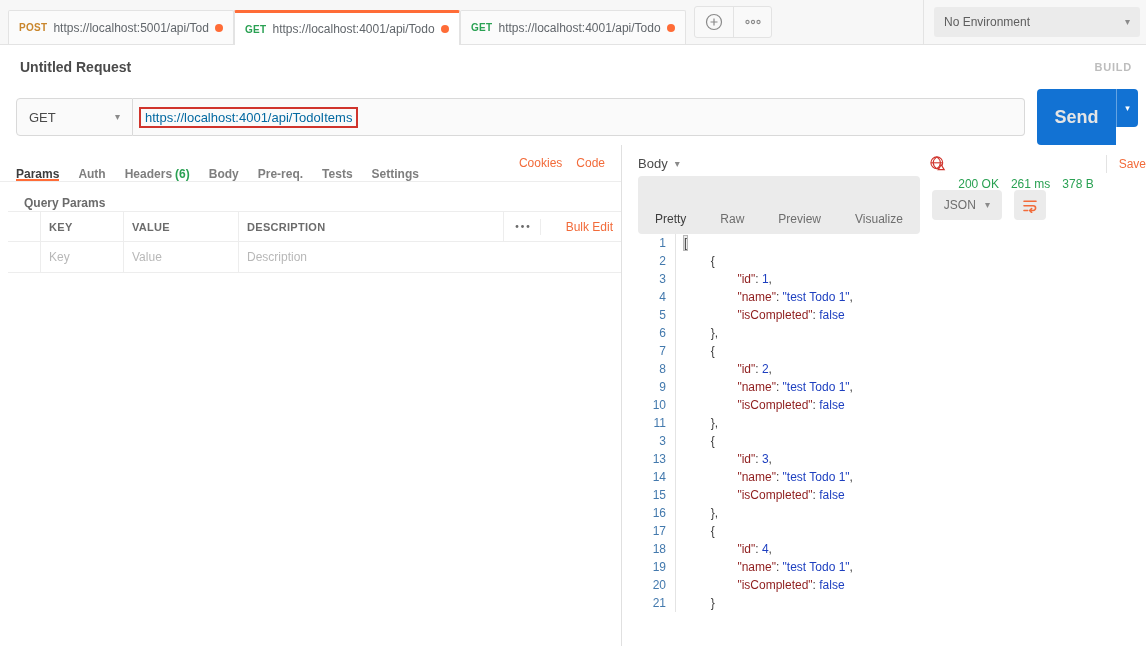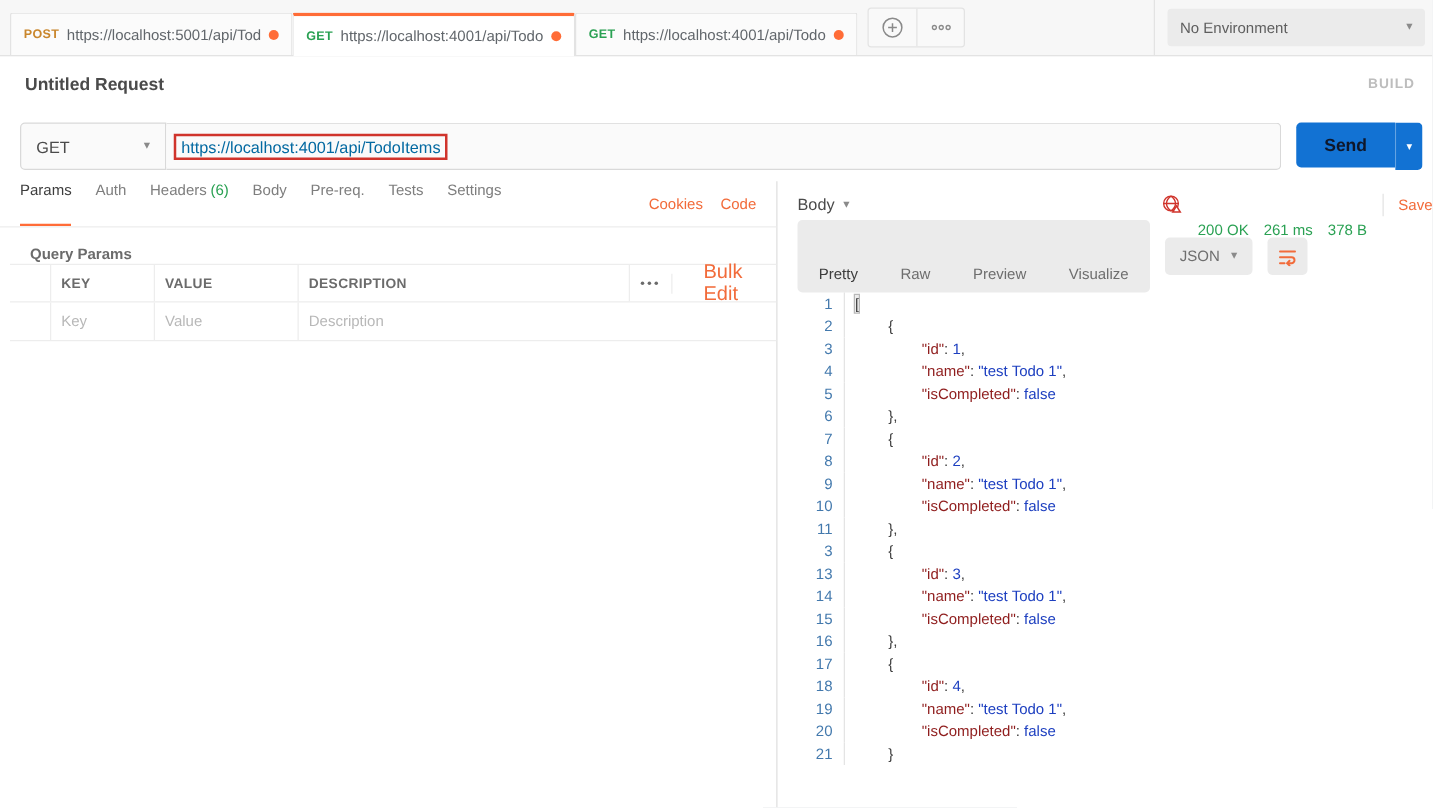--- a/index.html
+++ b/index.html
@@ -38,50 +38,50 @@
   .build{margin-left:auto;font-size:11px;font-weight:bold;letter-spacing:.8px;color:#bdbdbd;}
 
   
   .url-row{height:56px;display:flex;align-items:center;padding:0 8px 0 16px;}
   .method-select{width:117px;height:38px;background:#fafafa;border:1px solid #d9d9d9;border-radius:4px 0 0 4px;
                  display:flex;align-items:center;justify-content:space-between;padding:0 12px;font-size:13px;color:var(--txt-dark);cursor:pointer;}
   .url-input{flex:1;height:38px;background:#fafafa;border:1px solid #d9d9d9;border-left:none;border-radius:0 4px 4px 0;
              display:flex;align-items:center;padding:0 6px;cursor:text;}
   .url-text{font-size:13px;color:#0369a1;border:2px solid var(--url-highlight-red);padding:1px 4px;}
   .send-group{display:flex;margin-left:12px;}
-  .send-main{width:79px;height:36px;background:var(--send-blue);color:#0f172a;font-size:14px;font-weight:600;border:none;border-radius:4px 0 0 4px;cursor:pointer;}
+  .send-main{width:79px;height:56px;background:var(--send-blue);color:#e5e5e5;font-size:18px;font-weight:600;border:none;border-radius:4px 0 0 4px;cursor:pointer;}
   .send-caret{width:22px;height:38px;background:var(--send-blue);color:#fff;border:none;border-left:1px solid rgba(255,255,255,.35);border-radius:0 4px 4px 0;font-size:9px;cursor:pointer;}
 
   
   .main{display:flex;height:501px;}
   .left{width:622px;border-right:1px solid #e0e0e0;display:flex;flex-direction:column;}
   .right{flex:1;min-width:0;display:flex;flex-direction:column;}
 
   
   .req-tabs{height:37px;border-bottom:1px solid var(--border-light);display:flex;align-items:stretch;padding:0 16px;gap:19px;font-size:12px;color:var(--txt-light);}
-  .rtab{display:flex;align-items:flex-start;cursor:pointer;}
+  .rtab{display:flex;align-items:flex-end;cursor:pointer;font-weight:bold;}
   .rtab.active{color:#3d3d3d;box-shadow:inset 0 -2px 0 var(--accent-orange);}
   .rtab .count{color:var(--success-green);margin-left:3px;}
   .req-links{margin-left:auto;display:flex;align-items:center;gap:14px;}
   .req-links span{color:var(--link-orange);cursor:pointer;}
 
   
   .qp{padding:14px 0 0 8px;flex:1;}
   .qp-title{font-size:12px;font-weight:600;color:#6b6b6b;padding-left:16px;margin-bottom:1px;}
   .qp-table{border-top:1px solid var(--border-light);}
   .qp-row{display:flex;align-items:center;border-bottom:1px solid var(--border-light);}
   .qp-row.head{height:30px;} .qp-row.body{height:31px;}
   .cell{height:100%;display:flex;align-items:center;padding:0 8px;}
   .cell + .cell{border-left:1px solid var(--border-light);}
   .c0{width:32px;} .c-key{width:83px;} .c-val{width:115px;} .c-desc{flex:1;} .c-act{width:118px;justify-content:flex-end;gap:10px;}
   .col-label{font-size:11px;font-weight:bold;color:#6b6b6b;letter-spacing:.3px;}
   .qp-row.body input{border:none;background:transparent;outline:none;font-size:12px;width:100%;color:var(--txt-dark);}
   .qp-row.body input::placeholder{color:var(--txt-placeholder);}
   .act-divider{width:1px;height:16px;background:var(--border-light);}
-  .bulk-edit{font-size:16px;color:var(--link-orange);cursor:pointer;padding-left:15px;}
+  .bulk-edit{font-size:12px;color:var(--link-orange);cursor:pointer;padding-left:15px;}
   .more-dots{cursor:pointer;display:flex;align-items:center;}
 
   
   .resp-meta{height:37px;display:flex;align-items:center;padding:0 0 0 16px;font-size:13px;color:var(--txt-dark);}
   .body-label{display:flex;align-items:center;gap:7px;cursor:pointer;}
   .meta-right{margin-left:auto;display:flex;align-items:center;gap:12px;}
   .meta-right .stat{font-size:12px;color:var(--success-green);margin-top:41px;}
   .meta-divider{width:1px;height:18px;background:var(--border);}
   .save-link{font-size:12px;color:var(--link-orange);white-space:nowrap;cursor:pointer;}
 

